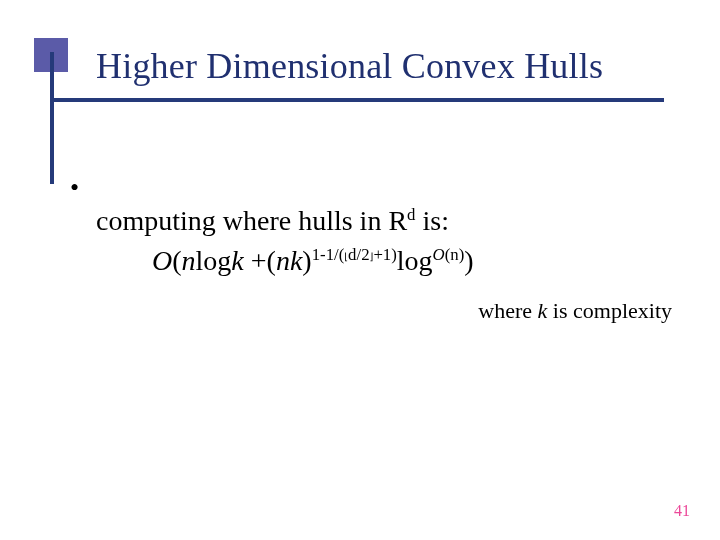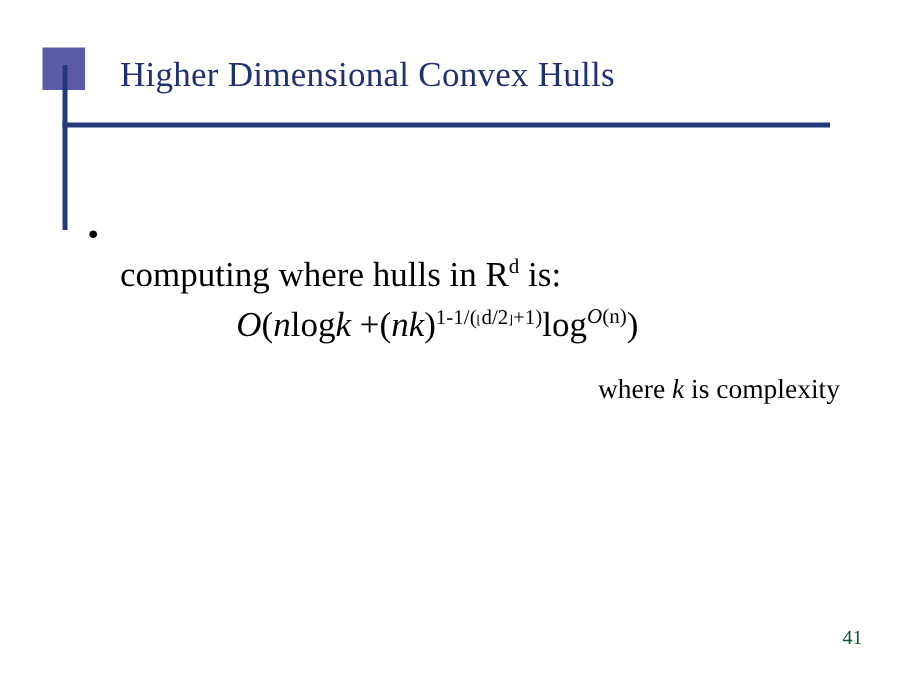--- a/index.html
+++ b/index.html
@@ -44,21 +44,21 @@
     width: 4px;
     height: 132px;
     background: #253a7a;
     z-index: 2;
   }
   .title {
     position: absolute;
     left: 96px;
     top: 45px;
     width: 590px;
-    font-size: 28px;
+    font-size: 36px;
     color: #203070;
     font-family: "Times New Roman", Times, serif;
     font-weight: 400;
     letter-spacing: 0.2px;
     z-index: 3;
   }
   .body {
     position: absolute;
     left: 70px;
     top: 170px;
@@ -75,21 +75,21 @@
     flex: 0 0 26px;
     font-size: 26px;
     line-height: 1.22;
     padding-top: 2px;
   }
   .bullet-text {
     flex: 1;
   }
   .formula {
     margin-top: 6px;
-    margin-left: 119px;
+    margin-left: 82px;
     font-size: 28px;
     white-space: nowrap;
   }
   .it { font-style: italic; }
   sup, .sup {
     font-size: 60%;
     vertical-align: super;
     line-height: 0;
   }
   .floor {
@@ -101,21 +101,21 @@
     right: 48px;
     top: 298px;
     font-size: 22px;
     text-align: left;
   }
   .pagenum {
     position: absolute;
     right: 30px;
     bottom: 20px;
     font-size: 16px;
-    color: #14532d;
+    color: #ec4899;
     font-family: "Times New Roman", Times, serif;
   }
 </style>
 </head>
 <body>
 
 <div class="slide">
 
   <div class="deco-square"></div>
   <div class="deco-vbar"></div>

